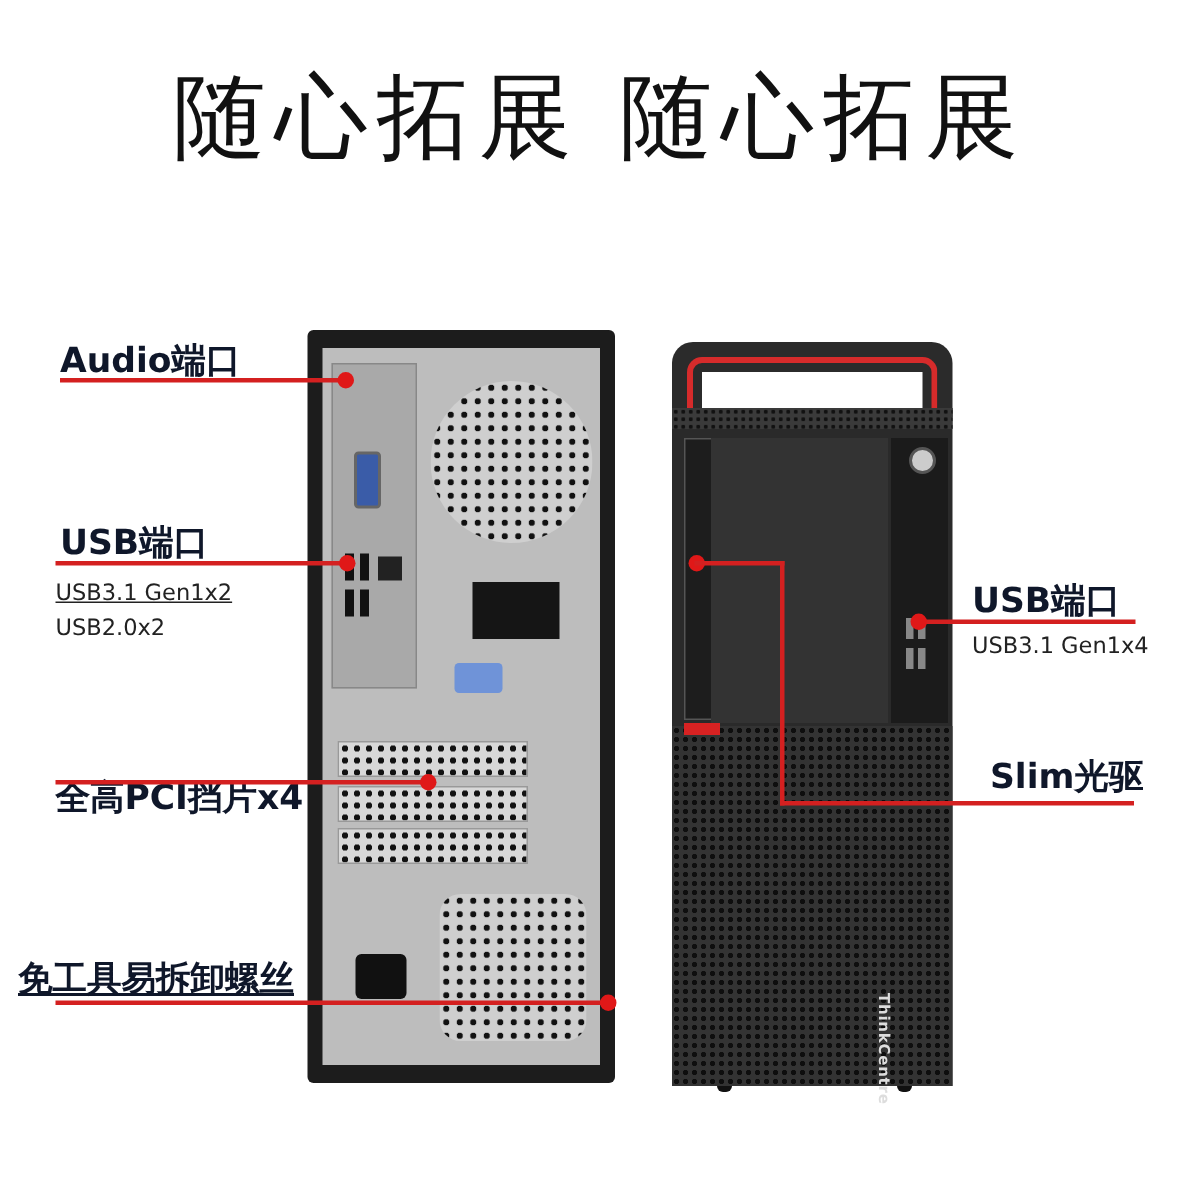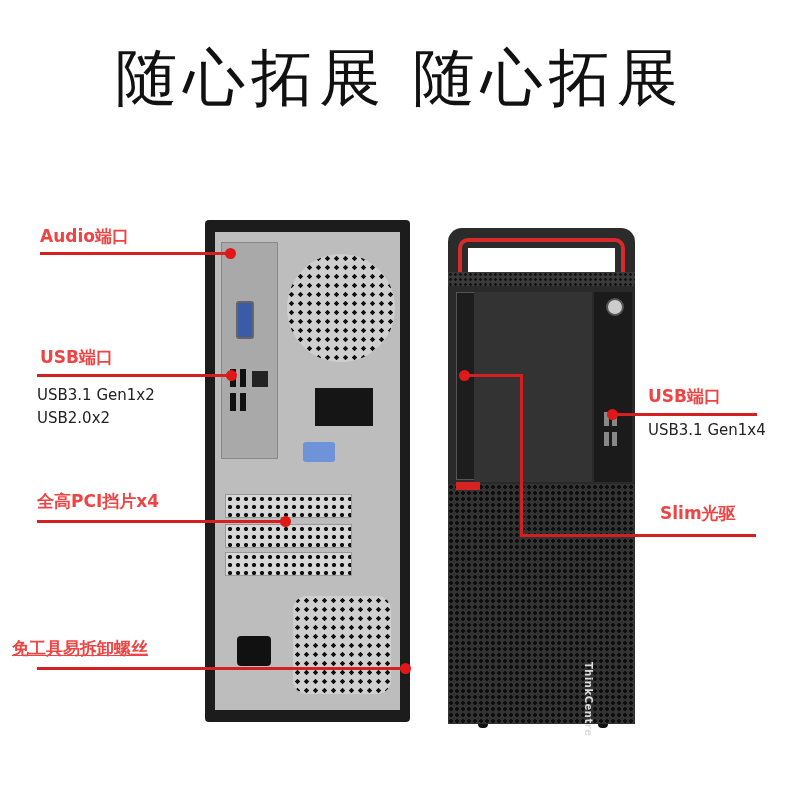--- a/index.html
+++ b/index.html
@@ -1,18 +1,18 @@
 <!DOCTYPE html>
 <html><head>
 <meta charset="utf-8">
 <style>
   html,body{margin:0;padding:0;background:#fff;}
   body{width:800px;height:800px;position:relative;overflow:hidden;font-family:"DejaVu Sans","Liberation Sans",sans-serif;color:#111;}
   .title{position:absolute;left:0;top:38px;width:800px;text-align:center;font-size:62px;letter-spacing:6px;font-weight:400;color:#111;line-height:80px;}
-  .label{position:absolute;font-weight:bold;font-size:17px;color:#ef4444;white-space:nowrap;}
+  .label{position:absolute;font-weight:bold;font-size:23px;color:#0f172a;white-space:nowrap;}
   .sub{position:absolute;font-size:15px;color:#222;white-space:nowrap;line-height:21px;}
   .line{position:absolute;background:#d42020;height:3px;}
   .vline{position:absolute;background:#d42020;width:3px;}
   .dot{position:absolute;width:11px;height:11px;border-radius:50%;background:#e01818;}
   
   .back{position:absolute;left:205px;top:220px;width:205px;height:502px;background:#1c1c1c;border-radius:4px;}
   .back-panel{position:absolute;left:10px;top:12px;width:185px;height:478px;background:#bdbdbd;}
   .io-strip{position:absolute;left:6px;top:10px;width:55px;height:215px;background:#a9a9a9;border:1px solid #888;}
   .fan{position:absolute;border-radius:50%;background:
      radial-gradient(circle,#111 32%,transparent 36%) 0 0/9px 9px, #cfcfcf;}
@@ -88,24 +88,24 @@
   </div>
 </div>
 
 <div class="label" style="left:40px;top:225px;">Audio端口</div>
 <div class="line" style="left:40px;top:252px;width:190px;"></div>
 <div class="dot" style="left:225px;top:248px;"></div>
 
 <div class="label" style="left:40px;top:346px;">USB端口</div>
 <div class="line" style="left:37px;top:374px;width:195px;"></div>
 <div class="dot" style="left:226px;top:370px;"></div>
-<div class="sub" style="left:37px;top:385px;">USB3.1 Gen1x2</div>
+<div class="sub" style="left:37px;top:385px;text-decoration:underline;">USB3.1 Gen1x2</div>
 <div class="sub" style="left:37px;top:408px;">USB2.0x2</div>
 
-<div class="label" style="left:37px;top:490px;">全高PCI挡片x4</div>
+<div class="label" style="left:37px;top:516px;">全高PCI挡片x4</div>
 <div class="line" style="left:37px;top:520px;width:250px;"></div>
 <div class="dot" style="left:280px;top:516px;"></div>
 
 <div class="label" style="left:12px;top:637px;text-decoration:underline;">免工具易拆卸螺丝</div>
 <div class="line" style="left:37px;top:667px;width:370px;"></div>
 <div class="dot" style="left:400px;top:663px;"></div>
 
 <div class="label" style="left:648px;top:385px;">USB端口</div>
 <div class="line" style="left:612px;top:413px;width:145px;"></div>
 <div class="dot" style="left:607px;top:409px;"></div>

